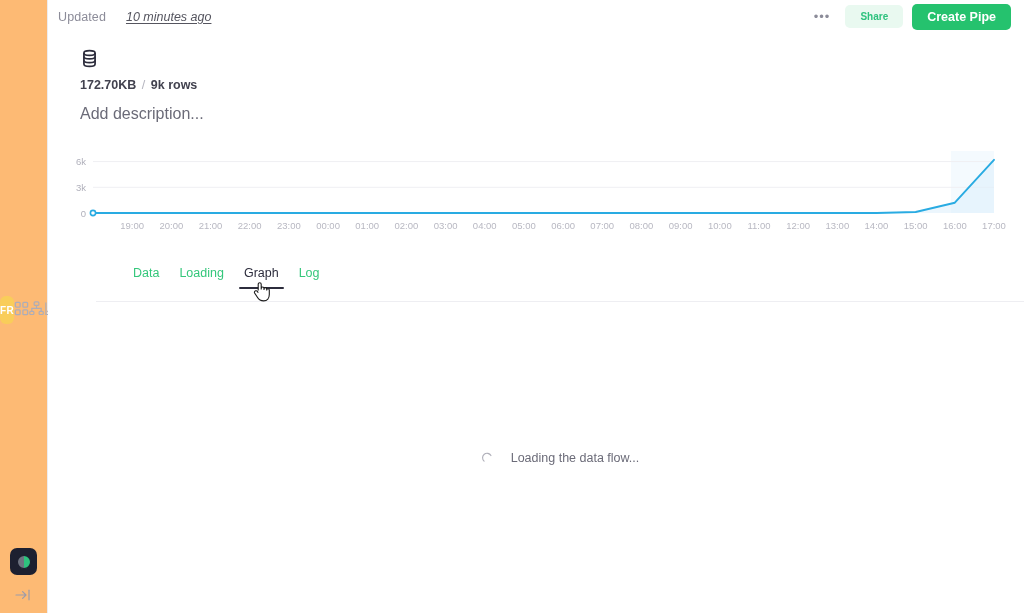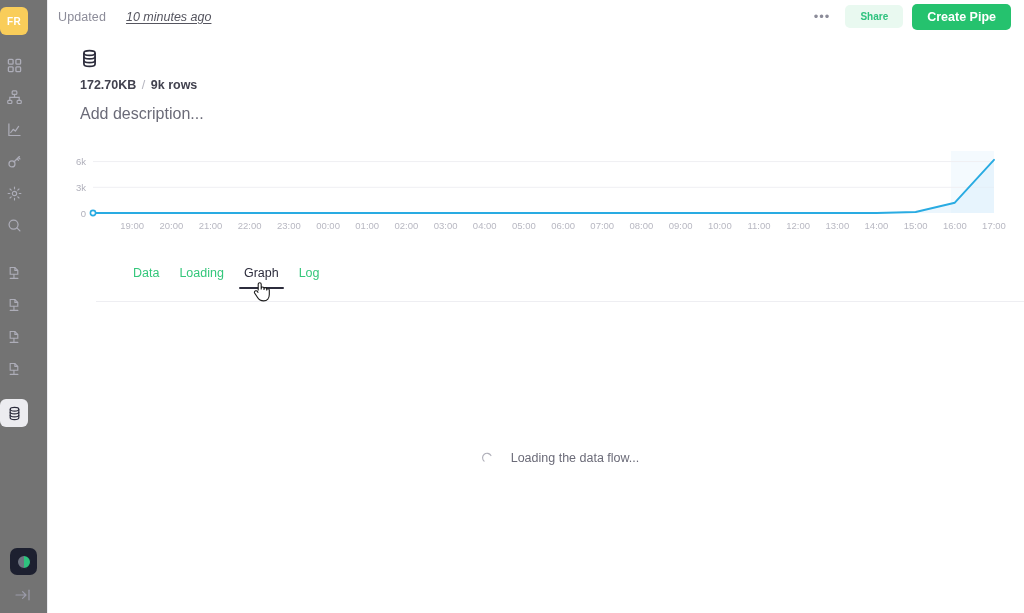--- a/index.html
+++ b/index.html
@@ -7,23 +7,23 @@
     width: 1024px; height: 613px;
     background: #ffffff;
     font-family: "Liberation Sans", sans-serif;
     overflow: hidden;
   }
   #app { position: relative; width: 1024px; height: 613px; display: flex; }
 
   
   .sidebar {
     width: 48px; height: 613px;
-    background: #737373;
+    background: #fdba74;
     border-right: 1px solid #ececf0;
-    display: flex; flex-direction: column; 
+    display: flex; flex-direction: row; align-items: center;
     flex: 0 0 48px;
     position: relative;
   }
   .avatar {
     width: 28px; height: 28px; margin-top: 7px;
     border-radius: 6px; background: #f9cd5a;
     color: #ffffff; font-size: 10px; font-weight: bold;
     letter-spacing: .3px;
     display: flex; align-items: center; justify-content: center;
   }

